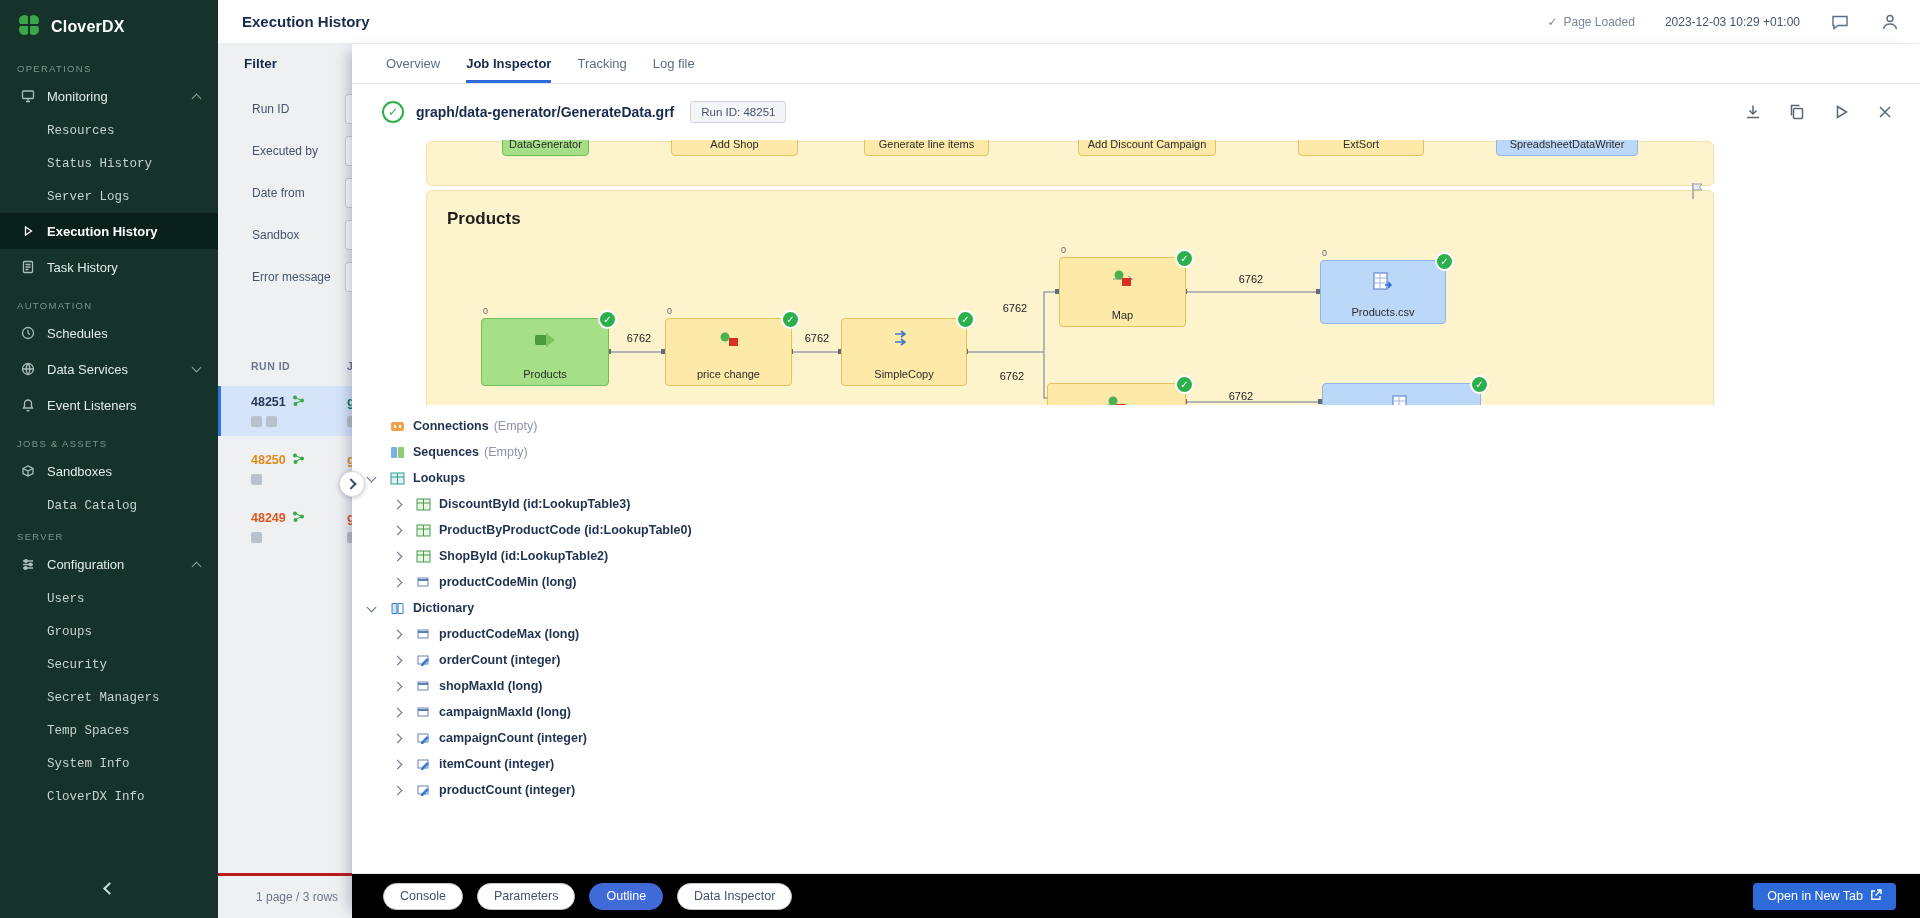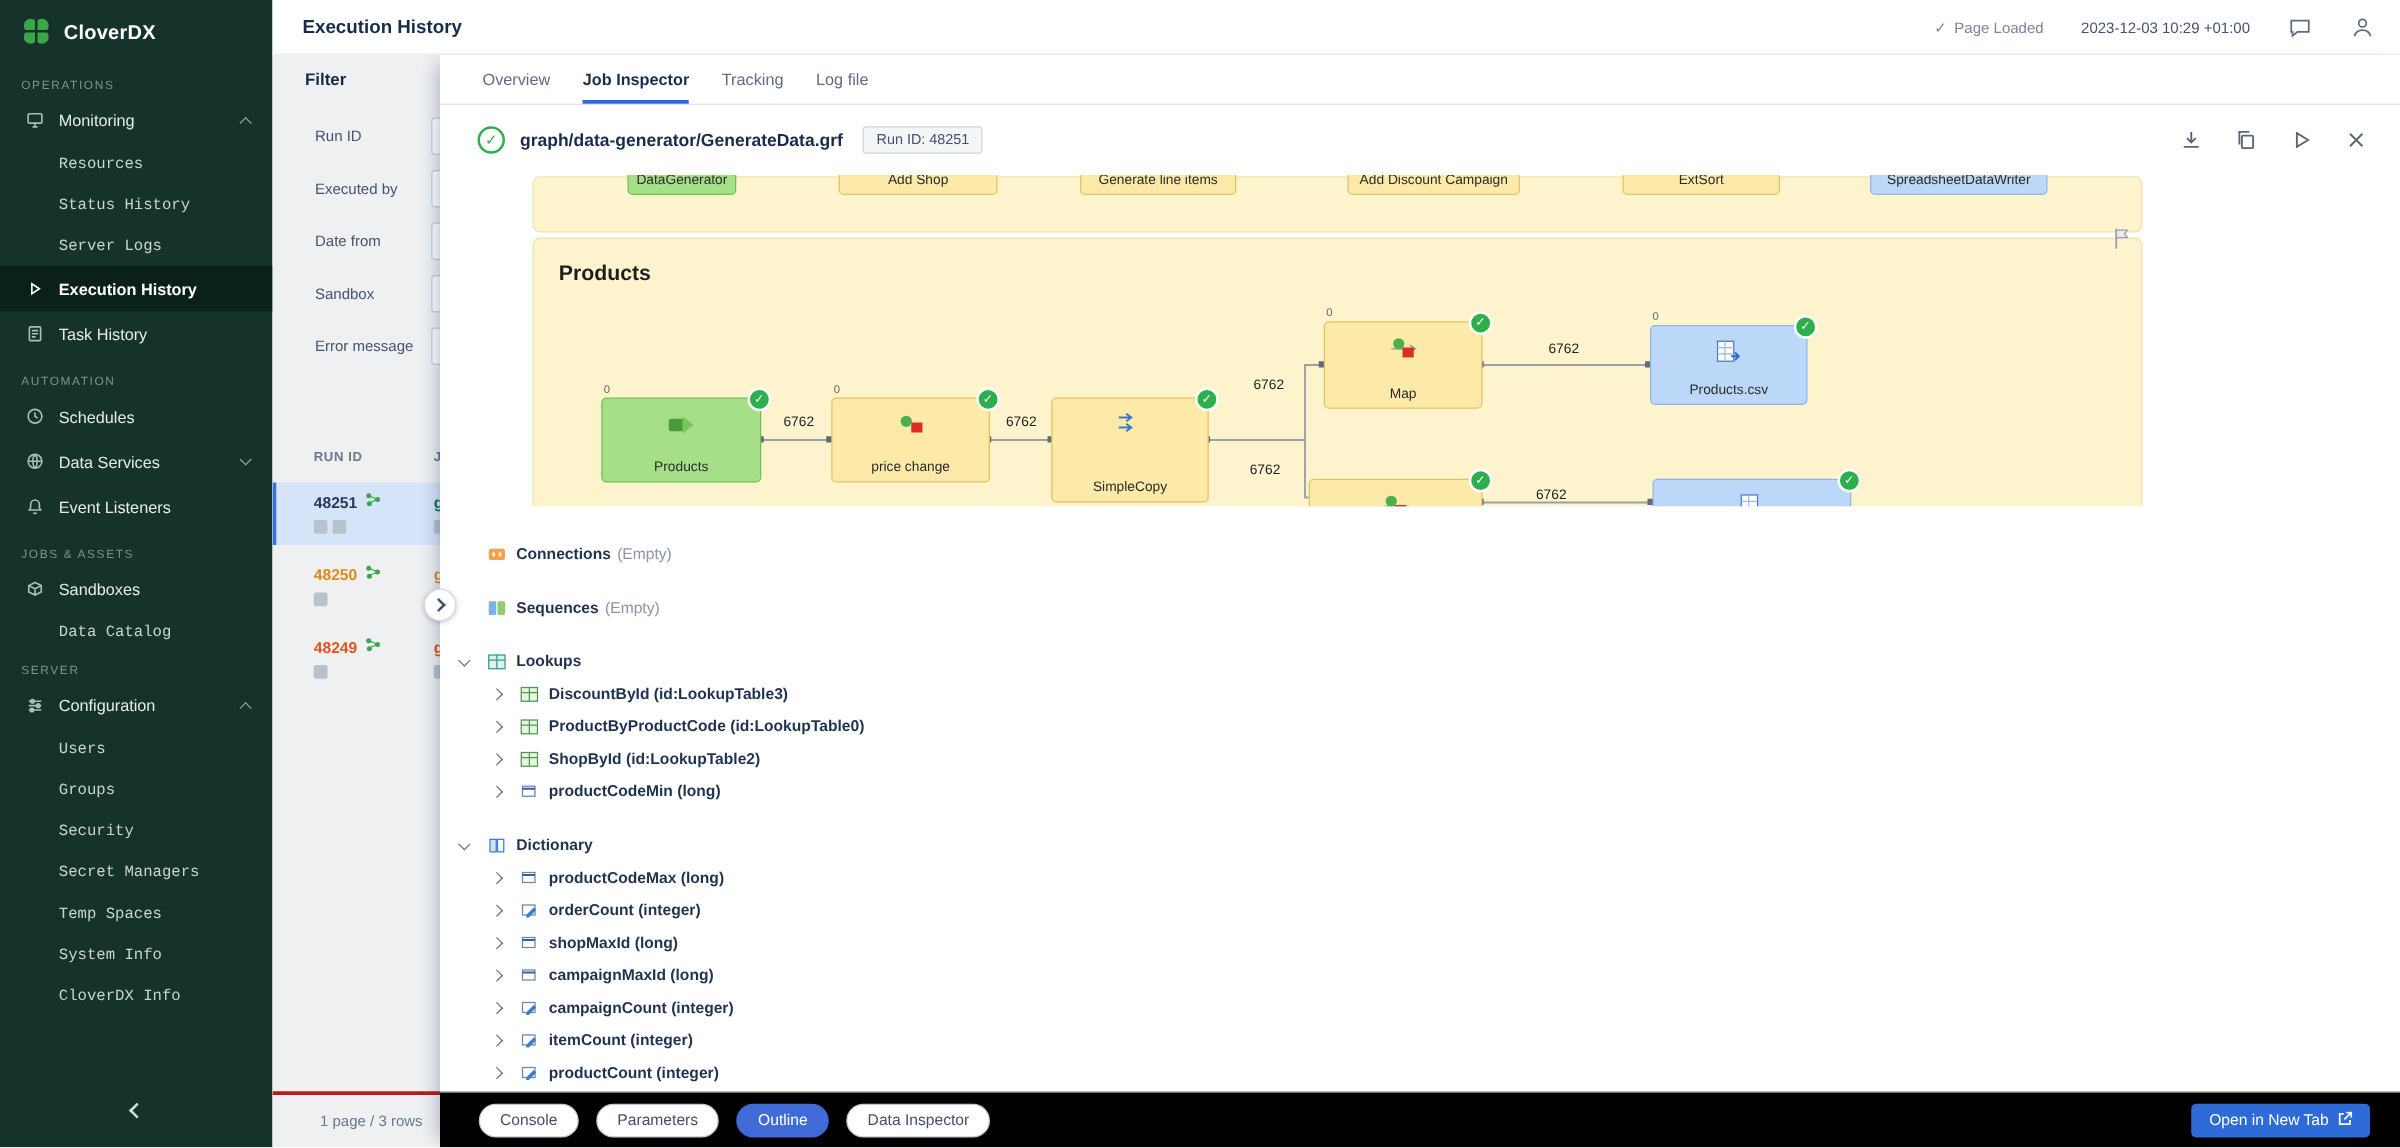--- a/index.html
+++ b/index.html
@@ -87,21 +87,21 @@
   .comp-blue { background:#bcd8f8; border-color:#8fb4e8; }
   .comp .cicon { position:absolute; top:11px; left:50%; transform:translateX(-50%); }
   .comp-top { top:-28px; height:44px; }
   .badge-check { position:absolute; top:-9px; right:-9px; width:19px; height:19px; border-radius:50%; background:#2eaf4d; color:#fff; border:2px solid #fff; display:flex; align-items:center; justify-content:center; font-size:10px; font-weight:700; z-index:4; }
   .badge-check::before { content:"✓"; }
   .port0 { position:absolute; top:-13px; left:1px; font-size:9px; color:#666; }
 
   
   .outline { flex:1; overflow:hidden; padding-top:8px; }
   .tree-row { height:26px; display:flex; align-items:center; font-size:12.5px; color:#1f3350; font-weight:600; cursor:pointer; }
-  .tree-top { padding-left:14px;margin-top:17px; }
+  .tree-top { padding-left:14px; }
   .tree-child { padding-left:40px; }
   .chev-slot { width:24px; display:flex; justify-content:flex-start; align-items:center; }
   .tchev { width:7px; height:7px; border-right:1.6px solid #5e6c84; border-bottom:1.6px solid #5e6c84; }
   .tchev.down { transform:rotate(45deg); margin-top:-2px; margin-left:2px; }
   .tchev.right { transform:rotate(-45deg); margin-left:2px; }
   .tic { width:17px; height:15px; margin-right:6px; display:inline-flex; align-items:center; }
   .tree-suffix { color:#8a94a6; font-weight:400; margin-left:5px; }
 
   
   .bottom-bar { height:45px; border-top:1px solid #e6e8eb; background:#000000; display:flex; align-items:center; padding:0 24px 0 31px; gap:14px; }
@@ -476,21 +476,21 @@
           </div>
           <div class="comp comp-yellow" style="left:313px; top:178px; width:127px; height:68px;">
             <span class="port0">0</span>
             <span class="cicon"><svg width="24" height="18" viewBox="0 0 24 18">
                   <circle cx="8" cy="7" r="4.5" fill="#4caf50"></circle>
                   <rect x="12" y="8" width="9" height="8" fill="#d93025"></rect>
                 </svg></span>
             <span>price change</span>
             <span class="badge-check"></span>
           </div>
-          <div class="comp comp-yellow" style="left:489px; top:178px; width:126px; height:84px;">
+          <div class="comp comp-yellow" style="left:489px; top:178px; width:126px; height:68px;">
             <span class="cicon"><svg width="22" height="17" viewBox="0 0 22 17" fill="none" stroke="#3f78c9" stroke-width="1.6">
                   <path d="M2 4h10M8 1l4 3-4 3"></path>
                   <path d="M2 12h10M8 9l4 3-4 3"></path>
                 </svg></span>
             <span>SimpleCopy</span>
             <span class="badge-check"></span>
           </div>
           <div class="comp comp-yellow" style="left:707px; top:117px; width:127px; height:70px;">
             <span class="port0">0</span>
             <span class="cicon"><svg width="26" height="20" viewBox="0 0 26 20">

